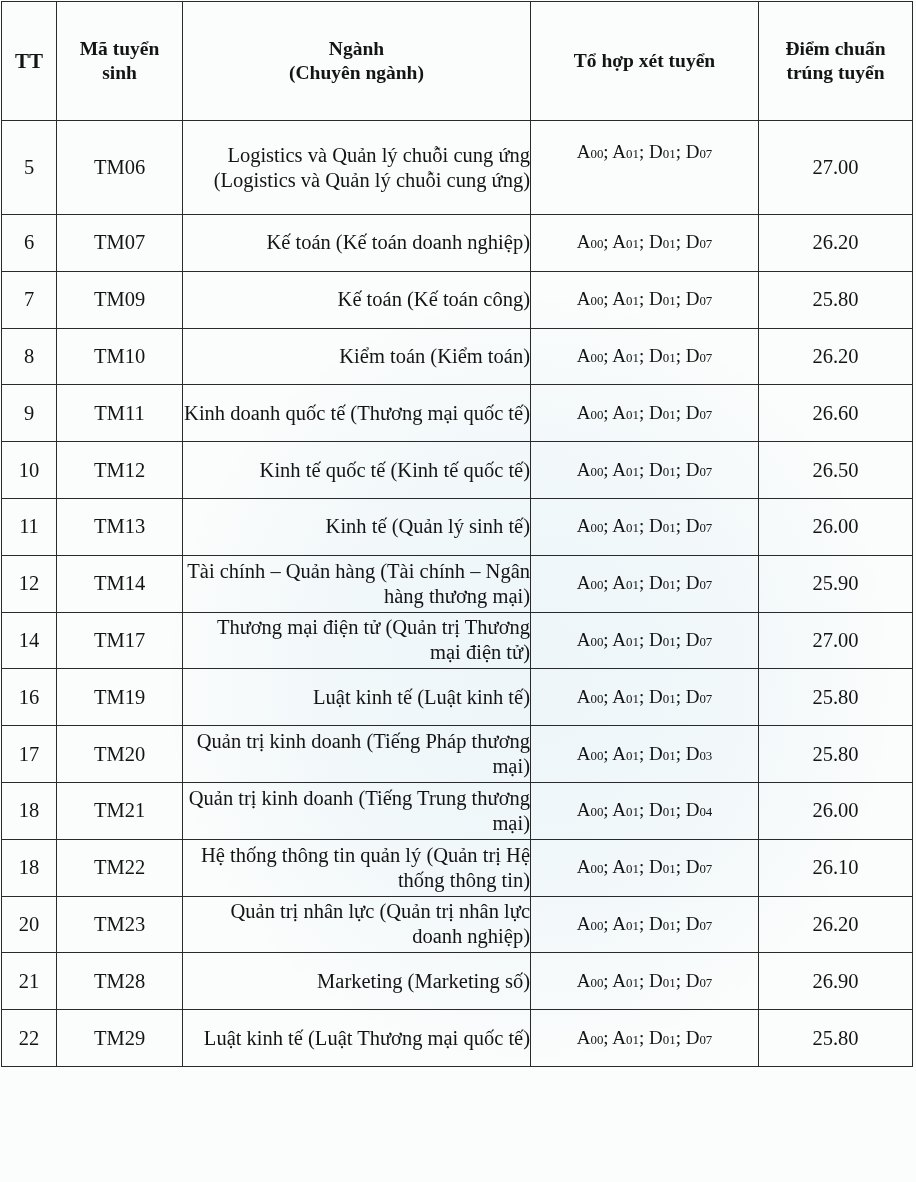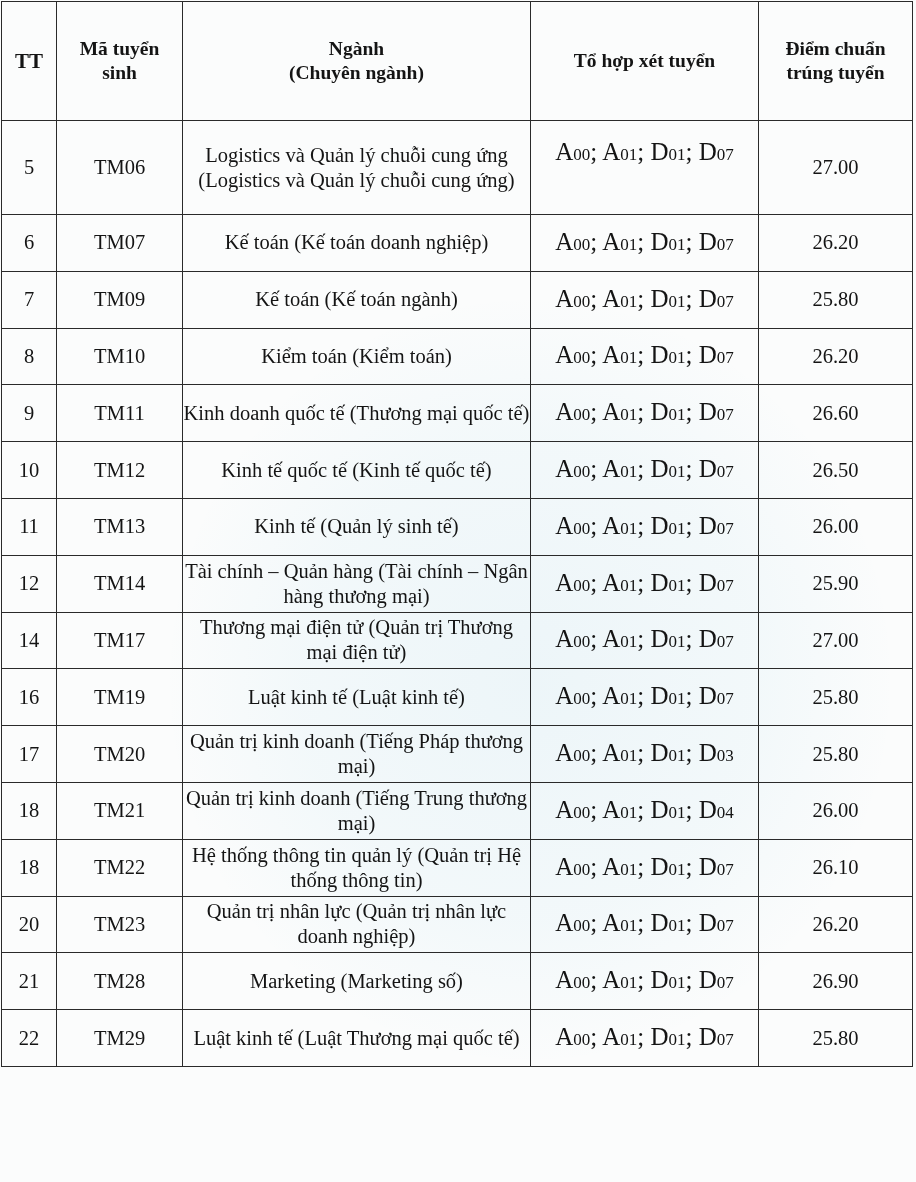--- a/index.html
+++ b/index.html
@@ -36,22 +36,22 @@
     font-size: 19.5px;
     line-height: 24px;
     text-align: center;
   }
   th.c-tt { font-size: 21px; }
   tr.head { height: 119px; }
   tr.row { height: 56.8px; }
   tr.row.first { height: 94px; }
   td { font-size: 20.5px; line-height: 25px; }
   td.c-tt, td.c-code, td.c-score { text-align: center; }
-  td.c-major { text-align: center; padding-left: 12px; padding-right: 6px; }
-  td.c-combo { text-align: center; font-size: 25px; margin-left: 29px; }
+  td.c-major { text-align: right; padding-left: 12px; padding-right: 6px; }
+  td.c-combo { text-align: center; font-size: 19px; margin-left: 29px; }
   td.c-combo.top { vertical-align: top; padding-top: 18px; }
   td.c-score { font-size: 20.5px; }
   .sub { font-size: 0.68em; vertical-align: baseline; }
 </style>
 </head>
 <body>
 
 <div class="watermark"></div>
 
 <table class="scores">
@@ -88,21 +88,21 @@
       <tr class="row">
         <td class="c-tt">6</td>
         <td class="c-code">TM07</td>
         <td class="c-major">Kế toán (Kế toán doanh nghiệp)</td>
         <td class="c-combo"><span>A</span><span class="sub">00</span>; <span>A</span><span class="sub">01</span>; <span>D</span><span class="sub">01</span>; <span>D</span><span class="sub">07</span></td>
         <td class="c-score">26.20</td>
       </tr>
       <tr class="row">
         <td class="c-tt">7</td>
         <td class="c-code">TM09</td>
-        <td class="c-major">Kế toán (Kế toán ngành)</td>
+        <td class="c-major">Kế toán (Kế toán công)</td>
         <td class="c-combo"><span>A</span><span class="sub">00</span>; <span>A</span><span class="sub">01</span>; <span>D</span><span class="sub">01</span>; <span>D</span><span class="sub">07</span></td>
         <td class="c-score">25.80</td>
       </tr>
       <tr class="row">
         <td class="c-tt">8</td>
         <td class="c-code">TM10</td>
         <td class="c-major">Kiểm toán (Kiểm toán)</td>
         <td class="c-combo"><span>A</span><span class="sub">00</span>; <span>A</span><span class="sub">01</span>; <span>D</span><span class="sub">01</span>; <span>D</span><span class="sub">07</span></td>
         <td class="c-score">26.20</td>
       </tr>

